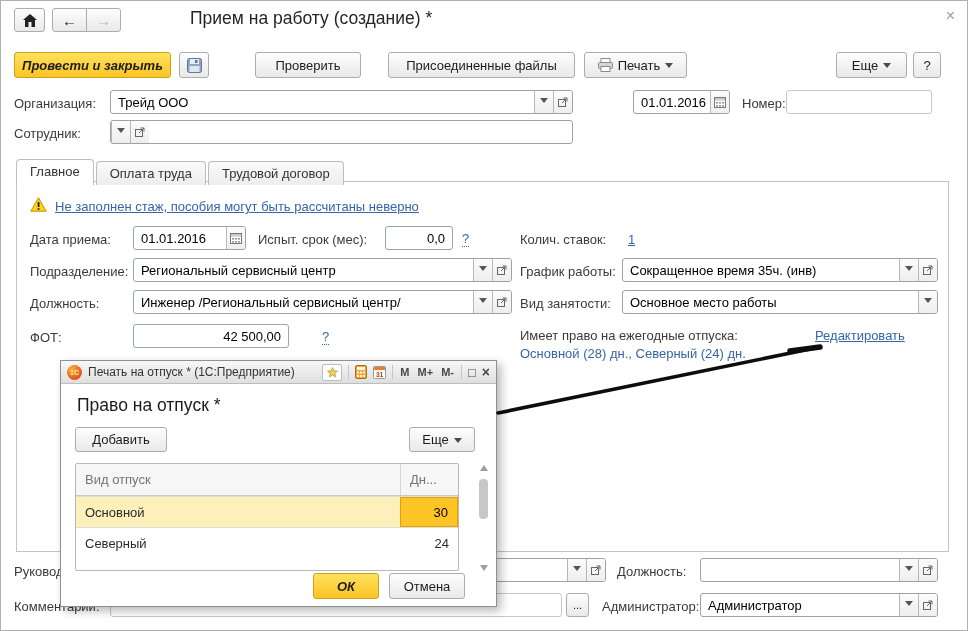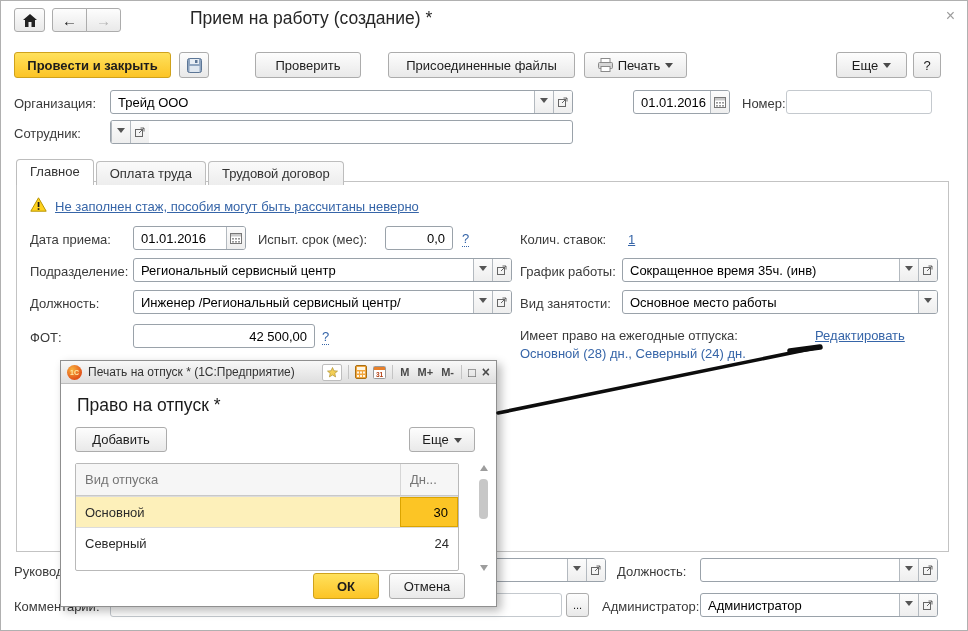--- a/index.html
+++ b/index.html
@@ -16,21 +16,21 @@
   
   .btn {
     position:absolute; height:26px;
     display:flex; align-items:center; justify-content:center; gap:5px;
     border:1px solid #acacac; border-radius:3px;
     background:linear-gradient(#fdfdfd,#e9e9e9);
     font-size:13px; color:#1c1c1c; cursor:default; white-space:nowrap;
   }
   .btn-yellow {
     background:linear-gradient(#ffe15c,#fcc426);
-    border-color:#cfa21c; font-weight:bold;
+    border-color:#cfa21c; font-weight:bold;font-style:italic;
   }
   .dd-caret { width:0; height:0; border:4px solid transparent; border-top:5px solid #4a4a4a; margin-top:5px; }
 
   
   .field {
     position:absolute; height:24px; background:#fff;
     border:1px solid #9aa2aa; border-radius:3px;
     display:flex; align-items:center; overflow:hidden;
   }
   .field-text { flex:1; padding:0 7px; font-size:13px; color:#000; white-space:nowrap; overflow:hidden; }
@@ -278,21 +278,21 @@
 </div>
 <div class="lbl" style="left:520px;top:296px;z-index:2;">Вид занятости:</div>
 <div class="field" style="left:622px;top:290px;width:316px;z-index:2;">
   <span class="field-text">Основное место работы</span>
   <span class="fbtn">
       <span class="dd-caret" style="margin-top:0;border-top-color:#555;"></span>
     </span>
 </div>
 
 <div class="lbl" style="left:30px;top:330px;z-index:2;">ФОТ:</div>
-<div class="field" style="left:133px;top:324px;width:182px;z-index:2;">
+<div class="field" style="left:133px;top:324px;width:156px;z-index:2;">
   <span class="field-text num">42 500,00</span>
 </div>
 <div class="abs help-link" style="left:322px;top:329px;z-index:2;">?</div>
 <div class="lbl" style="left:520px;top:328px;z-index:2;">Имеет право на ежегодные отпуска:</div>
 <div class="abs link" style="left:815px;top:328px;z-index:2;">Редактировать</div>
 <div class="abs blue-text" style="left:520px;top:346px;z-index:2;">Основной (28) дн., Северный (24) дн.</div>
 
 <div class="lbl" style="left:14px;top:564px;">Руководитель:</div>
 <div class="field" style="left:110px;top:558px;width:496px;">
   <span class="field-text"></span>
@@ -382,21 +382,21 @@
   <div class="abs" style="left:16px;top:34px;font-size:17.5px;color:#1c1c1c;">Право на отпуск *</div>
 
   <div class="btn" style="left:14px;top:66px;width:92px;height:25px;">Добавить</div>
   <div class="btn" style="left:348px;top:66px;width:66px;height:25px;">
     <span>Еще</span>
     <span class="dd-caret"></span>
   </div>
 
   <div class="ptable">
     <div class="prow phead">
-      <div class="pcell-type">Вид отпуска</div>
+      <div class="pcell-type">Вид отпуск</div>
       <div class="pcell-days">Дн...</div>
     </div>
     <div class="prow row-hl">
       <div class="pcell-type">Основной</div>
       <div class="pcell-days cell-sel">30</div>
     </div>
     <div class="prow">
       <div class="pcell-type">Северный</div>
       <div class="pcell-days">24</div>
     </div>

